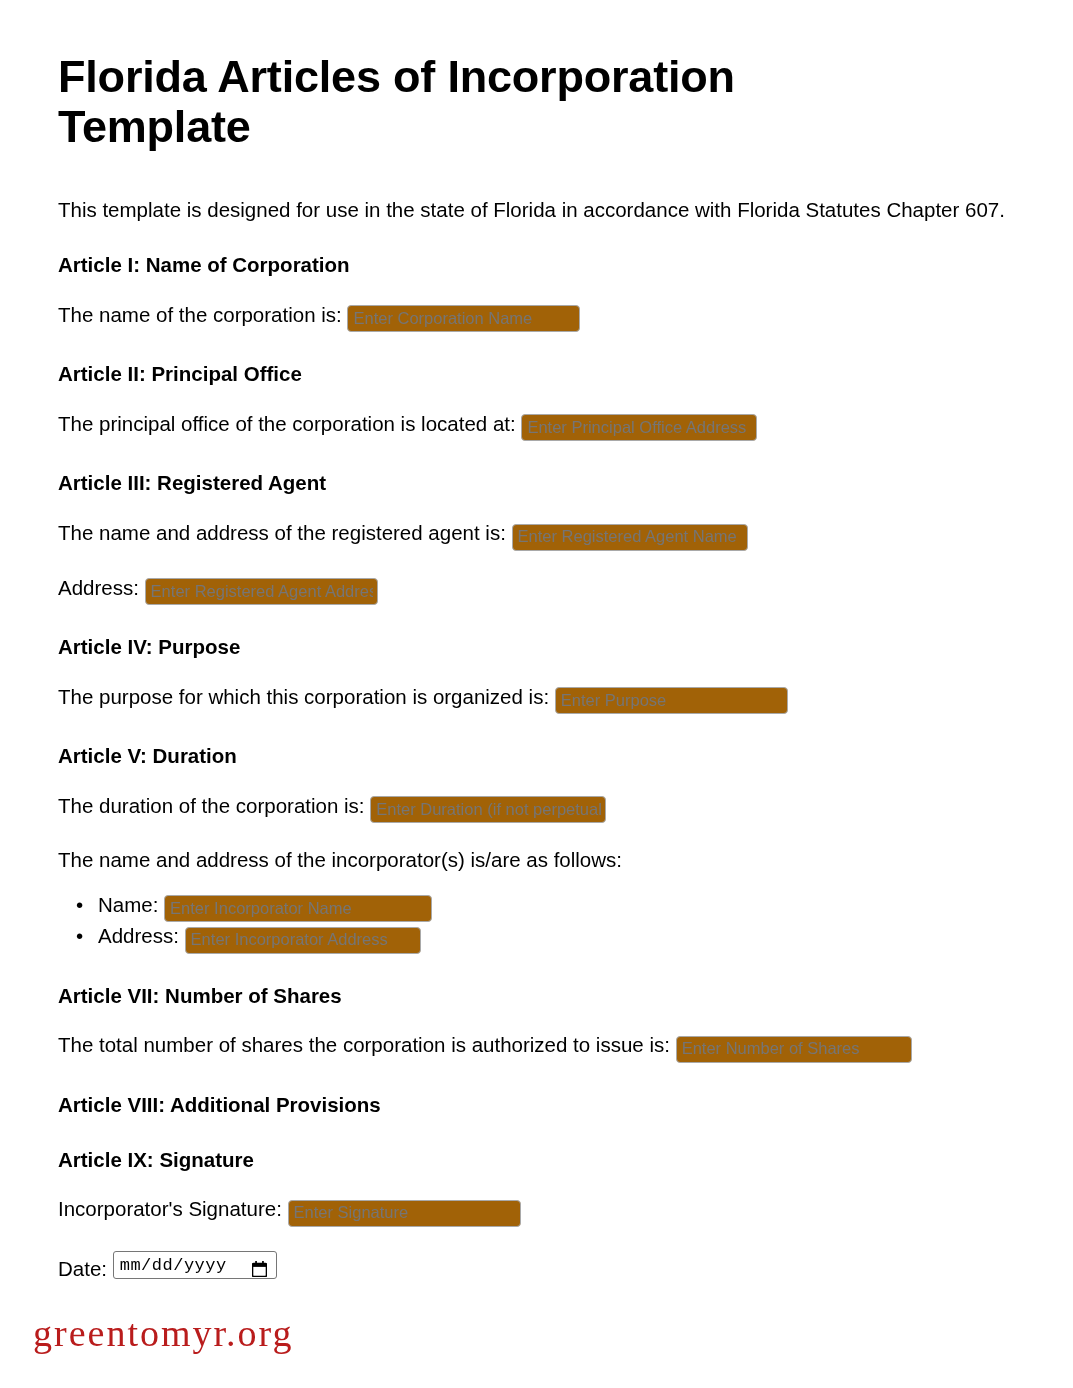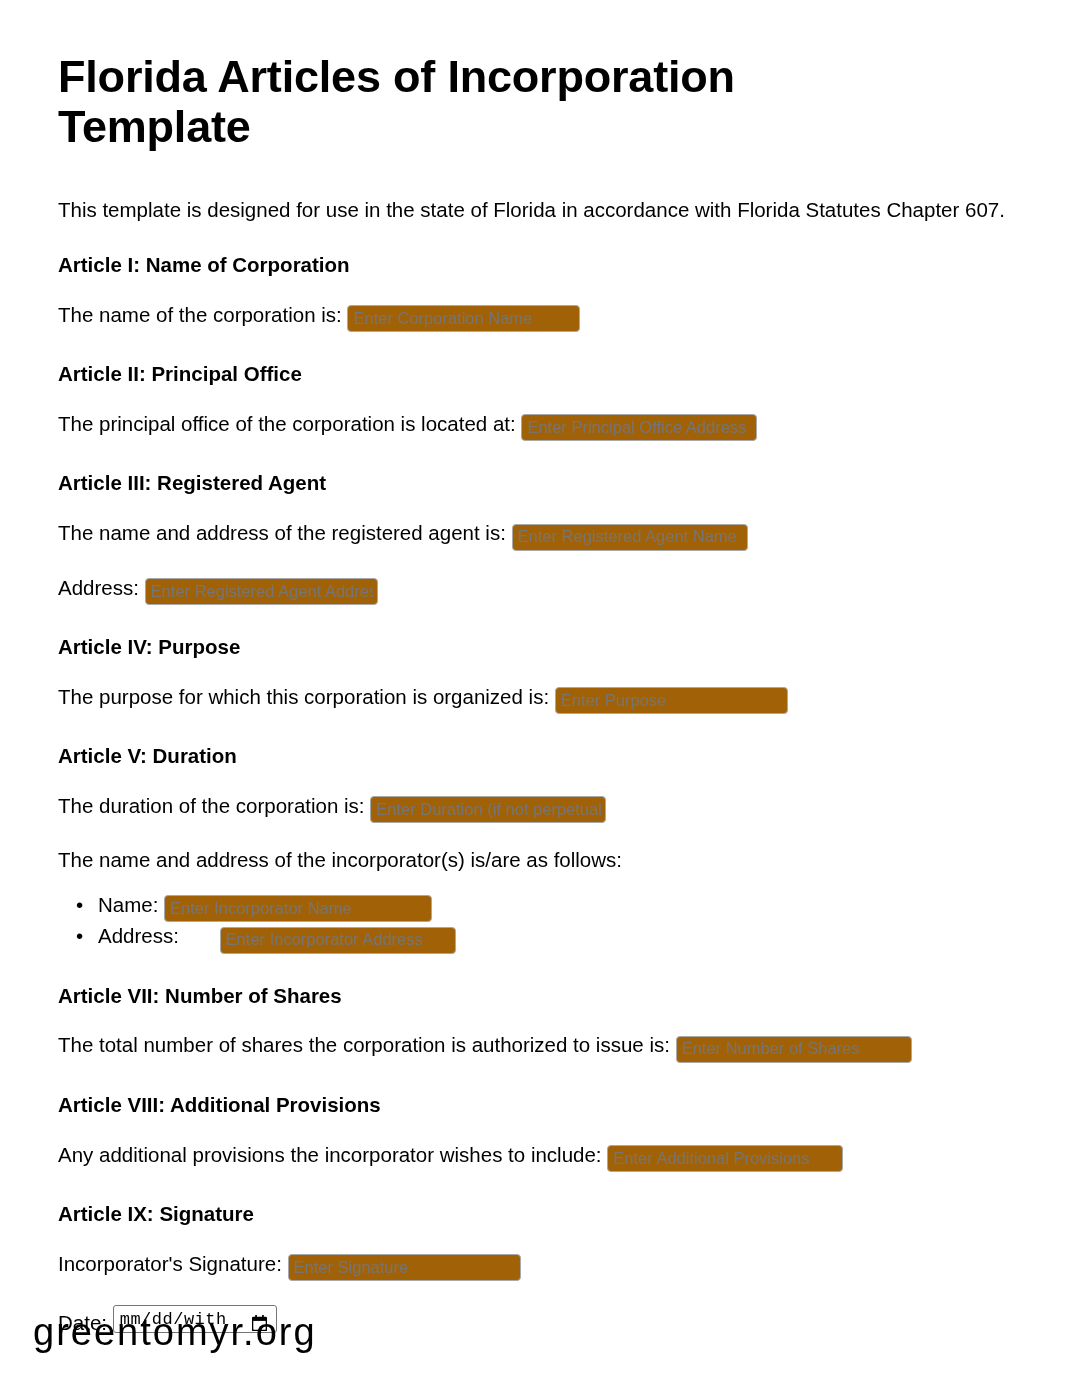--- a/index.html
+++ b/index.html
@@ -68,21 +68,21 @@
     color: #757575;
     opacity: 1;
   }
   .w-corp      { width: 233px; }
   .w-office    { width: 236px; }
   .w-agent     { width: 236px; }
   .w-agentaddr { width: 233px; }
   .w-purpose   { width: 233px; }
   .w-duration  { width: 236px; }
   .w-incname   { width: 268px; }
-  .w-incaddr   { width: 236px; margin-left: 35px; }
+  .w-incaddr   { width: 236px; }
   .w-shares    { width: 236px; }
   .w-addl      { width: 236px; }
   .w-sign      { width: 233px; }
 
   ul.inc-list {
     list-style: none;
     margin: 18px 0 0 0;
     padding: 0 0 0 40px;
     font-size: 20.5px;
   }
@@ -127,24 +127,24 @@
     position: absolute;
     right: 9px;
     top: 5px;
     width: 15px;
     height: 16px;
   }
   .footer-watermark {
     position: absolute;
     left: 33px;
     top: 1311px;
-    font-family: Liberation Sans, sans-serif;
+    font-family: Liberation Serif, serif;
     font-size: 38px;
     letter-spacing: 2px;
-    color: #000000;
+    color: #b91c1c;
     white-space: nowrap;
   }
 </style>
 </head>
 <body>
 
 <div class="page">
 
   <h1 class="doc-title">Florida Articles of Incorporation Template</h1>
 
@@ -187,31 +187,28 @@
       <input class="txt w-incaddr" type="text" placeholder="Enter Incorporator Address" style="">
     </li>
   </ul>
 
   <h2 class="article-heading">Article VII: Number of Shares</h2>
   <p class="article-line"><span class="line-label">The total number of shares the corporation is authorized to issue is:</span>
     <input class="txt w-shares" type="text" placeholder="Enter Number of Shares" style="">
   </p>
 
   <h2 class="article-heading">Article VIII: Additional Provisions</h2>
-  <p class="article-line"><span class="line-label">Any additional provisions the incorporator wishes to include:</span>
-    <input class="txt w-addl" type="text" placeholder="Enter Additional Provisions" style="">
-  </p>
 
   <h2 class="article-heading">Article IX: Signature</h2>
   <p class="article-line"><span class="line-label">Incorporator's Signature:</span>
     <input class="txt w-sign" type="text" placeholder="Enter Signature" style="">
   </p>
   <p class="article-line"><span class="line-label">Date:</span>
     <span class="date-wrap">
-      <span class="date-text">mm/dd/with</span>
+      <span class="date-text">mm/dd/yyyy</span>
       <span class="cal-icon">
         <svg width="15" height="16" viewBox="0 0 15 16" xmlns="http://www.w3.org/2000/svg">
           <rect x="0.5" y="2.5" width="14" height="13" rx="1.2" fill="none" stroke="#000000" stroke-width="1.6"></rect>
           <rect x="0.5" y="2.5" width="14" height="3.4" fill="#000000"></rect>
           <rect x="3.2" y="0" width="1.7" height="3.6" fill="#000000"></rect>
           <rect x="10.1" y="0" width="1.7" height="3.6" fill="#000000"></rect>
         </svg>
       </span>
     </span>
   </p>

